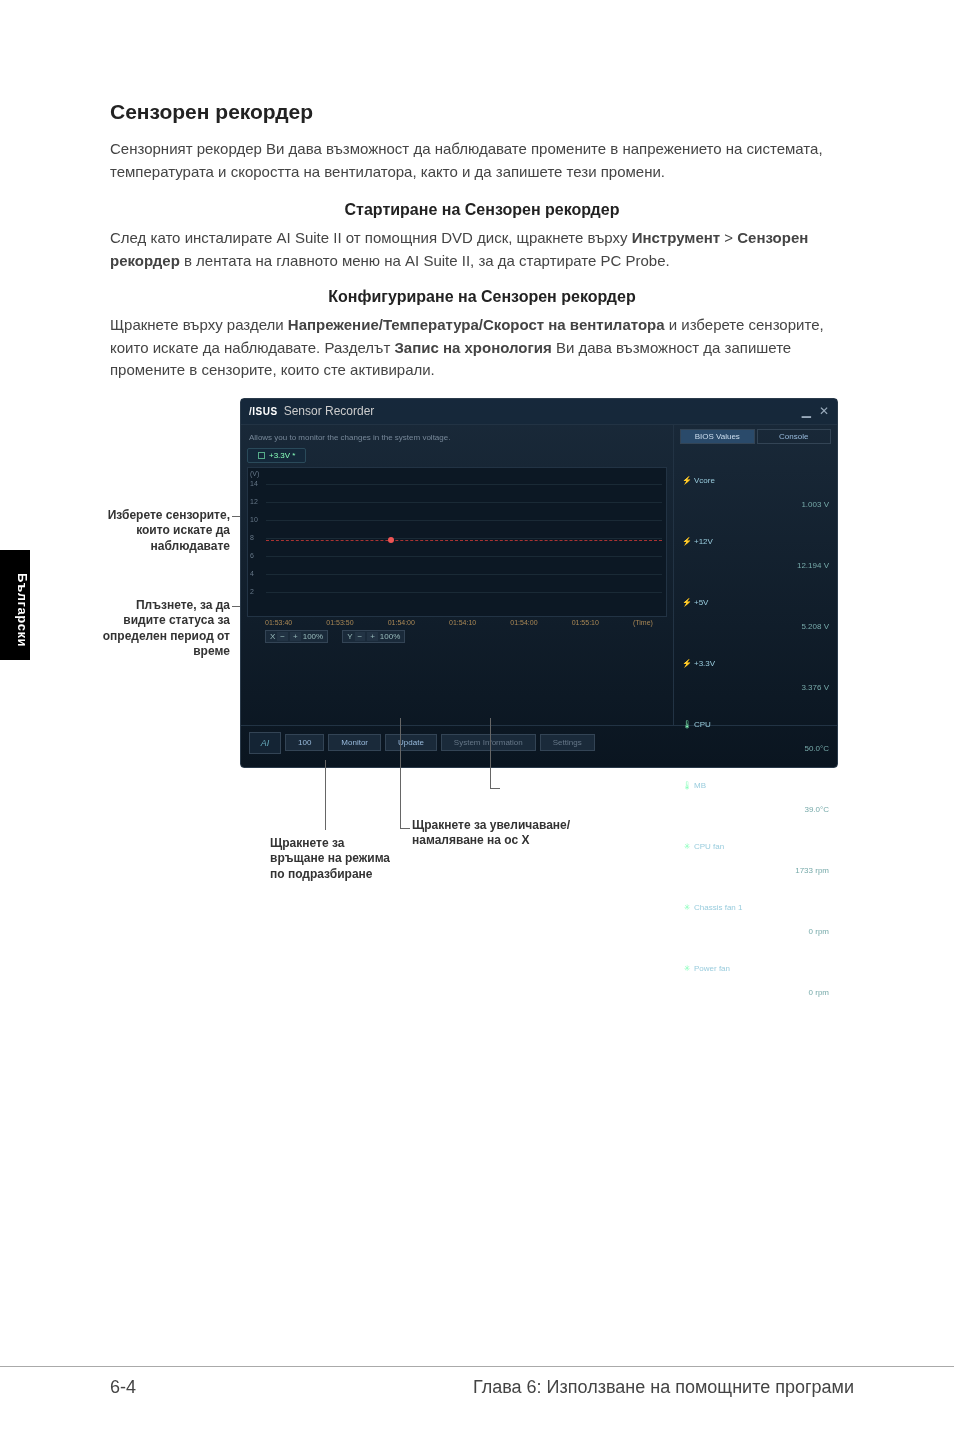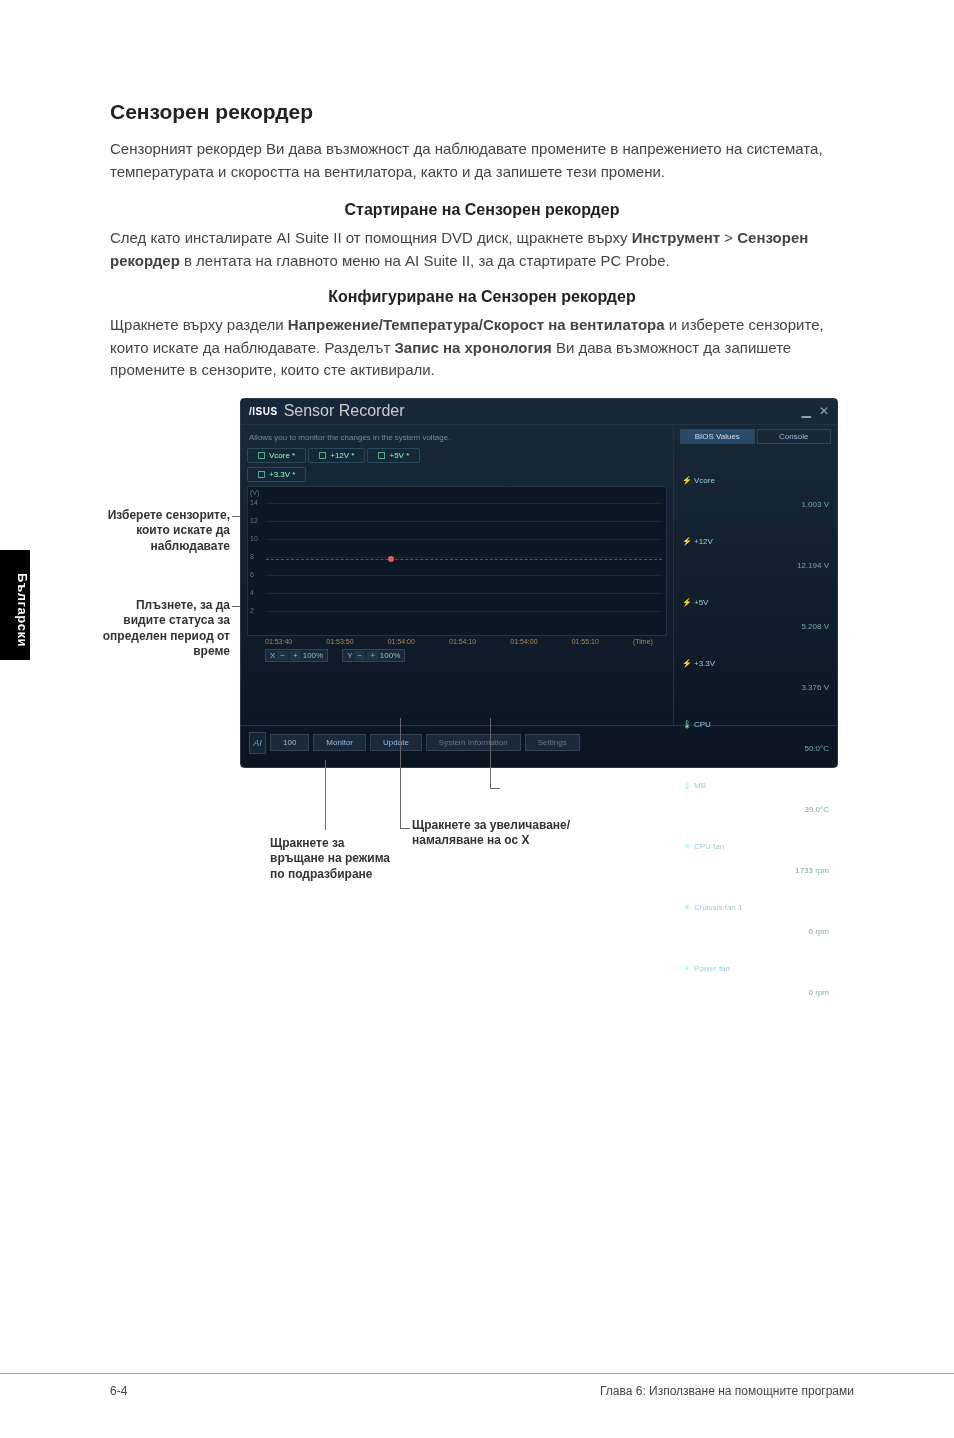--- a/index.html
+++ b/index.html
@@ -85,21 +85,21 @@
   }
   .titlebar .logo {
     color: #fff;
     font-weight: bold;
     letter-spacing: 0.5px;
     font-size: 10px;
   }
   .titlebar .tname {
     color: #ccc;
     margin-left: 6px;
-    font-size: 16px;
+    font-size: 12px;
   }
   .titlebar .winbtns {
     margin-left: auto;
     display: flex;
     gap: 8px;
     color: #9ab;
     font-size: 12px;
   }
 
   .main-area {
@@ -190,40 +190,40 @@
   }
   .srow .ic { width:10px; text-align:center; color:#8fb; margin-right:2px;}
   .srow .nm { flex:1; }
   .srow .vl { color:#7aa;margin-top:48px; }
 
   .bottom-bar {
     display:flex; gap:4px; padding:6px 8px; align-items:center;
     border-top:1px solid #234;
   }
   .bottom-bar .bicon {
-    width:17px; height:22px; background:#142434; border:1px solid #345;
+    width:32px; height:22px; background:#142434; border:1px solid #345;
     display:flex; align-items:center; justify-content:center; color:#6ab; font-style:italic;
   }
   .bbtn {
     background:#1a2a3a; border:1px solid #345; padding:3px 12px; font-size:8px; color:#9bd;
   }
   .bbtn.dim { color:#678; }
 
   .callout {
     position:absolute; font-size:12px; font-weight:bold; color:#333; line-height:1.3;
   }
   .callout.right { text-align:right; }
   .cline { position:absolute; background:#666; }
 
   .footer {
     position:absolute; bottom:40px; left:0; right:0;
     border-top:1px solid #aaa;
     padding: 10px 100px 0 110px;
     display:flex; justify-content:space-between;
-    font-size:12px; color:#444;
+    font-size:18px; color:#444;
   }
 </style>
 </head>
 <body>
 
 <div class="side-tab">Български</div>
 
 <div class="content">
   <h2>Сензорен рекордер</h2>
   <p class="intro">Сензорният рекордер Ви дава възможност да наблюдавате промените в напрежението на системата, температурата и скоростта на вентилатора, както и да запишете тези промени.</p>
@@ -252,34 +252,20 @@
         <span class="tname">Sensor Recorder</span>
         <div class="winbtns">
           <span>▁</span>
           <span>✕</span>
         </div>
       </div>
 
       <div class="main-area">
         <div class="left-panel">
           <div class="subtext">Allows you to monitor the changes in the system voltage.</div>
-          <div class="sensor-row">
-            <div class="sensor-btn">
-                <span class="chk"></span>
-                <span>Vcore *</span>
-              </div>
-            <div class="sensor-btn">
-                <span class="chk"></span>
-                <span>+12V *</span>
-              </div>
-            <div class="sensor-btn">
-                <span class="chk"></span>
-                <span>+5V *</span>
-              </div>
-          </div>
           <div class="sensor-row">
             <div class="sensor-btn">
                 <span class="chk"></span>
                 <span>+3.3V *</span>
               </div>
           </div>
 
           <div class="chart">
             <span class="ylabel" style="top:2px;">(V)</span>
             <span class="ylabel" style="top:12px;">14</span>

